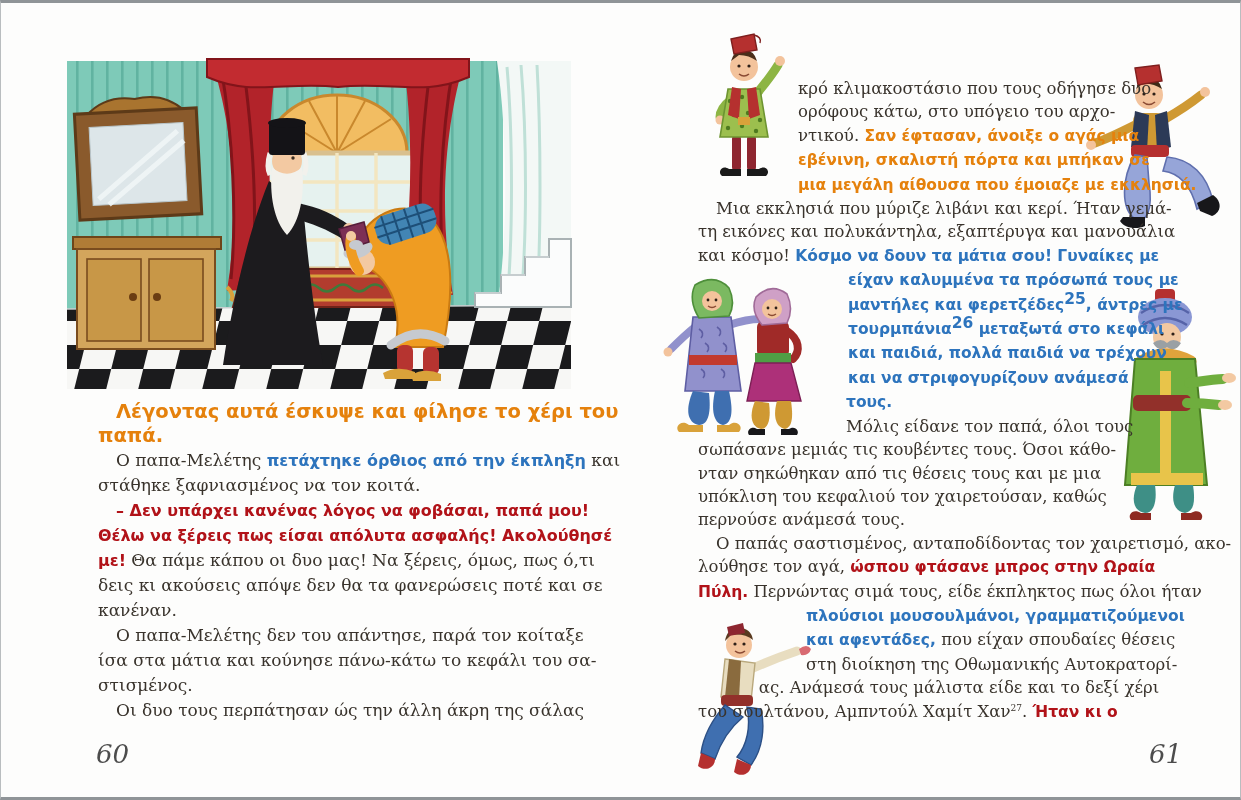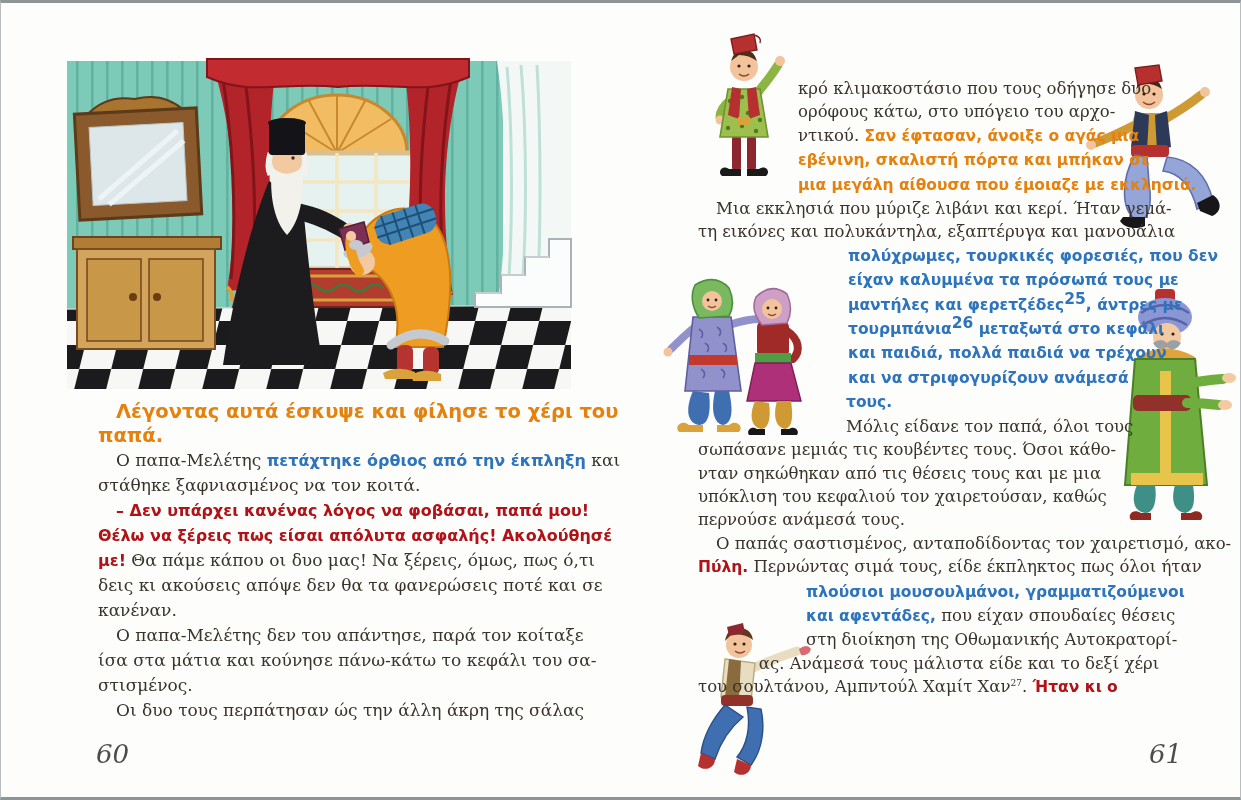--- a/index.html
+++ b/index.html
@@ -296,33 +296,34 @@
   </div>
 
   <div class="abs rp-text">
       <div class="tl a-c1"><span class="sg-b">κρό κλιμακοστάσιο που τους οδήγησε δυο</span></div>
       <div class="tl a-c1"><span class="sg-b">ορόφους κάτω, στο υπόγειο του αρχο-</span></div>
       <div class="tl a-c1"><span class="sg-b">ντικού. </span><span class="sg-o">Σαν έφτασαν, άνοιξε ο αγάς μια</span></div>
       <div class="tl a-c1"><span class="sg-o">εβένινη, σκαλιστή πόρτα και μπήκαν σε</span></div>
       <div class="tl a-c1"><span class="sg-o">μια μεγάλη αίθουσα που έμοιαζε με εκκλησιά.</span></div>
       <div class="tl a-li"><span class="sg-b">Μια εκκλησιά που μύριζε λιβάνι και κερί. Ήταν γεμά-</span></div>
       <div class="tl a-l"><span class="sg-b">τη εικόνες και πολυκάντηλα, εξαπτέρυγα και μανουάλια</span></div>
-      <div class="tl a-c2"><span class="sg-u">πολύχρωμες, τουρκικές φορεσιές, που δεν</span></div>
+      <div class="tl a-l"><span class="sg-b">και κόσμο! </span><span class="sg-u">Κόσμο να δουν τα μάτια σου! Γυναίκες με</span></div>
       <div class="tl a-c2"><span class="sg-u">είχαν καλυμμένα τα πρόσωπά τους με</span></div>
       <div class="tl a-c2"><span class="sg-u">μαντήλες και φερετζέδες</span><sup class="sg-u">25</sup><span class="sg-u">, άντρες με</span></div>
       <div class="tl a-c2"><span class="sg-u">τουρμπάνια</span><sup class="sg-u">26</sup><span class="sg-u"> μεταξωτά στο κεφάλι</span></div>
       <div class="tl a-c2"><span class="sg-u">και παιδιά, πολλά παιδιά να τρέχουν</span></div>
       <div class="tl a-c2"><span class="sg-u">και να στριφογυρίζουν ανάμεσά</span></div>
       <div class="tl a-lf"><span class="sg-u">τους.</span></div>
       <div class="tl a-lf"><span class="sg-b">Μόλις είδανε τον παπά, όλοι τους</span></div>
       <div class="tl a-l"><span class="sg-b">σωπάσανε μεμιάς τις κουβέντες τους. Όσοι κάθο-</span></div>
       <div class="tl a-l"><span class="sg-b">νταν σηκώθηκαν από τις θέσεις τους και με μια</span></div>
       <div class="tl a-l"><span class="sg-b">υπόκλιση του κεφαλιού τον χαιρετούσαν, καθώς</span></div>
       <div class="tl a-l"><span class="sg-b">περνούσε ανάμεσά τους.</span></div>
       <div class="tl a-li"><span class="sg-b">Ο παπάς σαστισμένος, ανταποδίδοντας τον χαιρετισμό, ακο-</span></div>
+      <div class="tl a-l"><span class="sg-b">λούθησε τον αγά, </span><span class="sg-r">ώσπου φτάσανε μπρος στην Ωραία</span></div>
       <div class="tl a-l"><span class="sg-r">Πύλη.</span><span class="sg-b"> Περνώντας σιμά τους, είδε έκπληκτος πως όλοι ήταν</span></div>
       <div class="tl a-c3"><span class="sg-u">πλούσιοι μουσουλμάνοι, γραμματιζούμενοι</span></div>
       <div class="tl a-c3"><span class="sg-u">και αφεντάδες,</span><span class="sg-b"> που είχαν σπουδαίες θέσεις</span></div>
       <div class="tl a-c3"><span class="sg-b">στη διοίκηση της Οθωμανικής Αυτοκρατορί-</span></div>
       <div class="tl a-c4"><span class="sg-b">ας. Ανάμεσά τους μάλιστα είδε και το δεξί χέρι</span></div>
       <div class="tl a-l"><span class="sg-b">του σουλτάνου, Αμπντούλ Χαμίτ Χαν</span><sup class="sg-b">27</sup><span class="sg-b">. </span><span class="sg-r">Ήταν κι ο</span></div>
     </div>
   <div class="pn" id="pn-right">61</div>
 
 </div>

